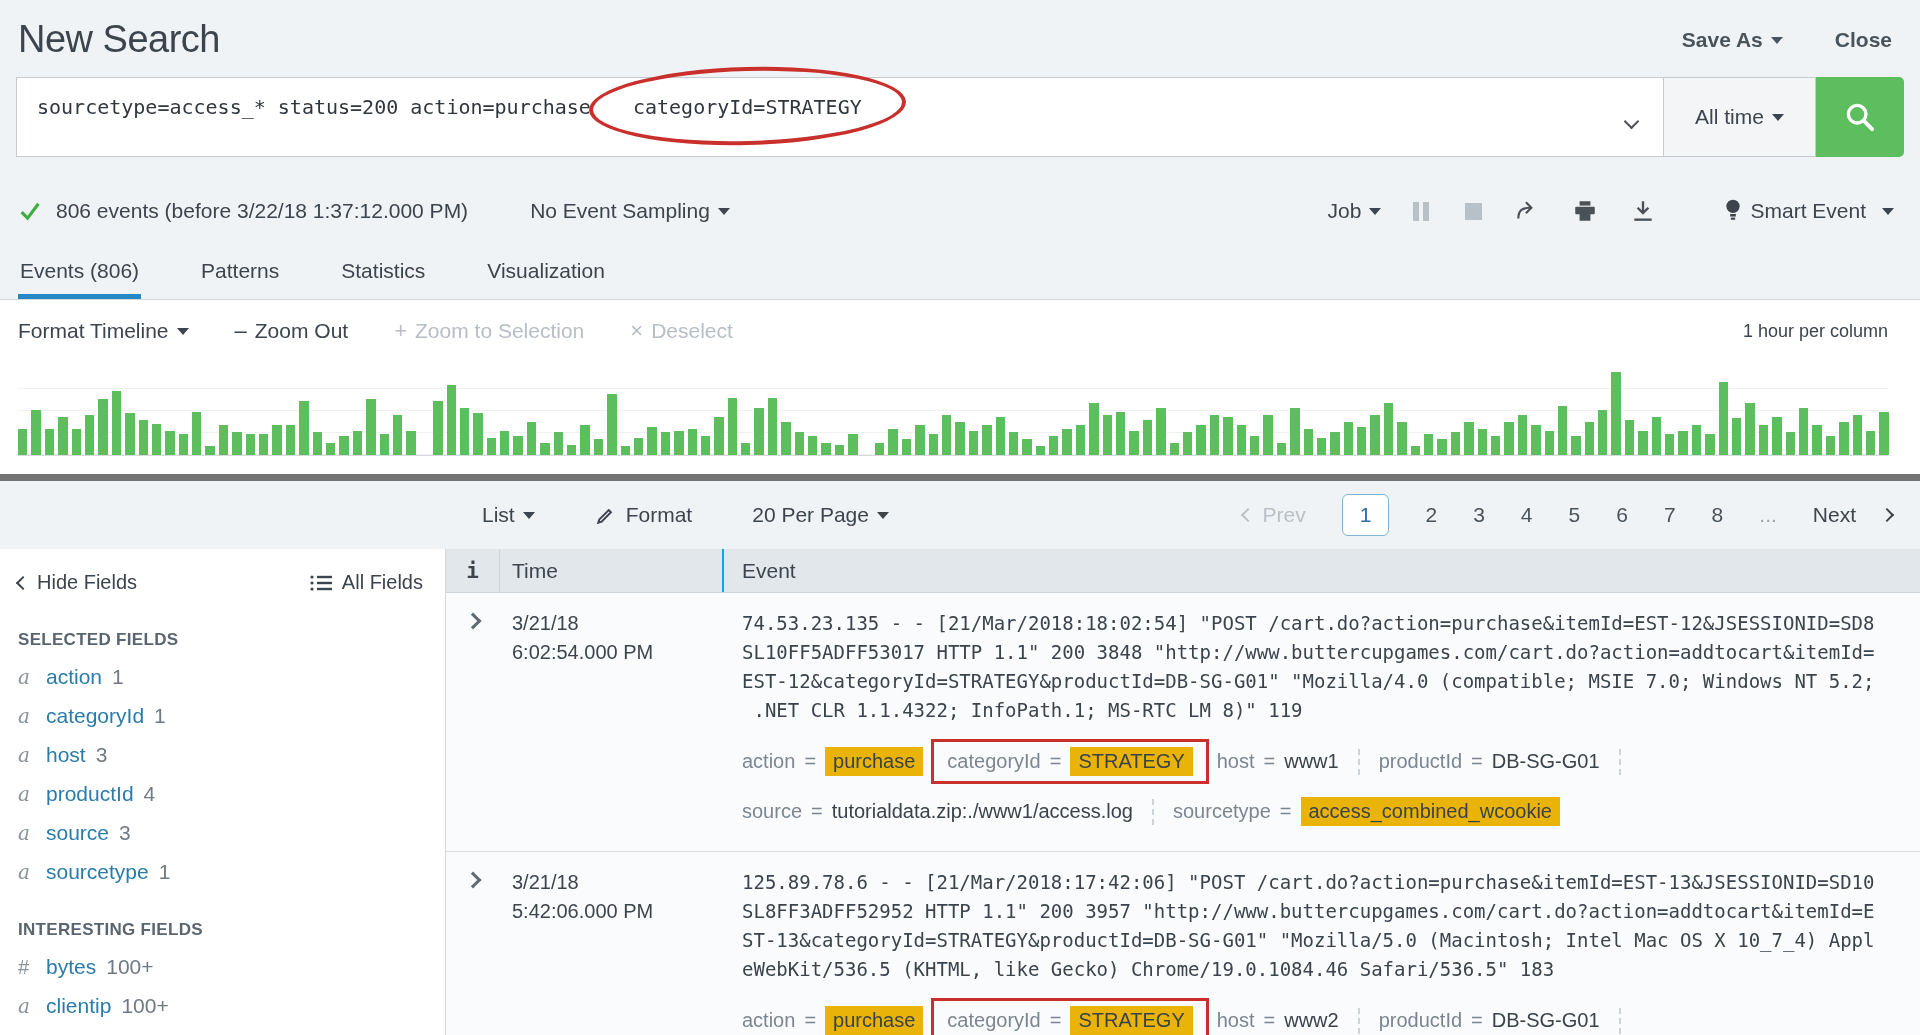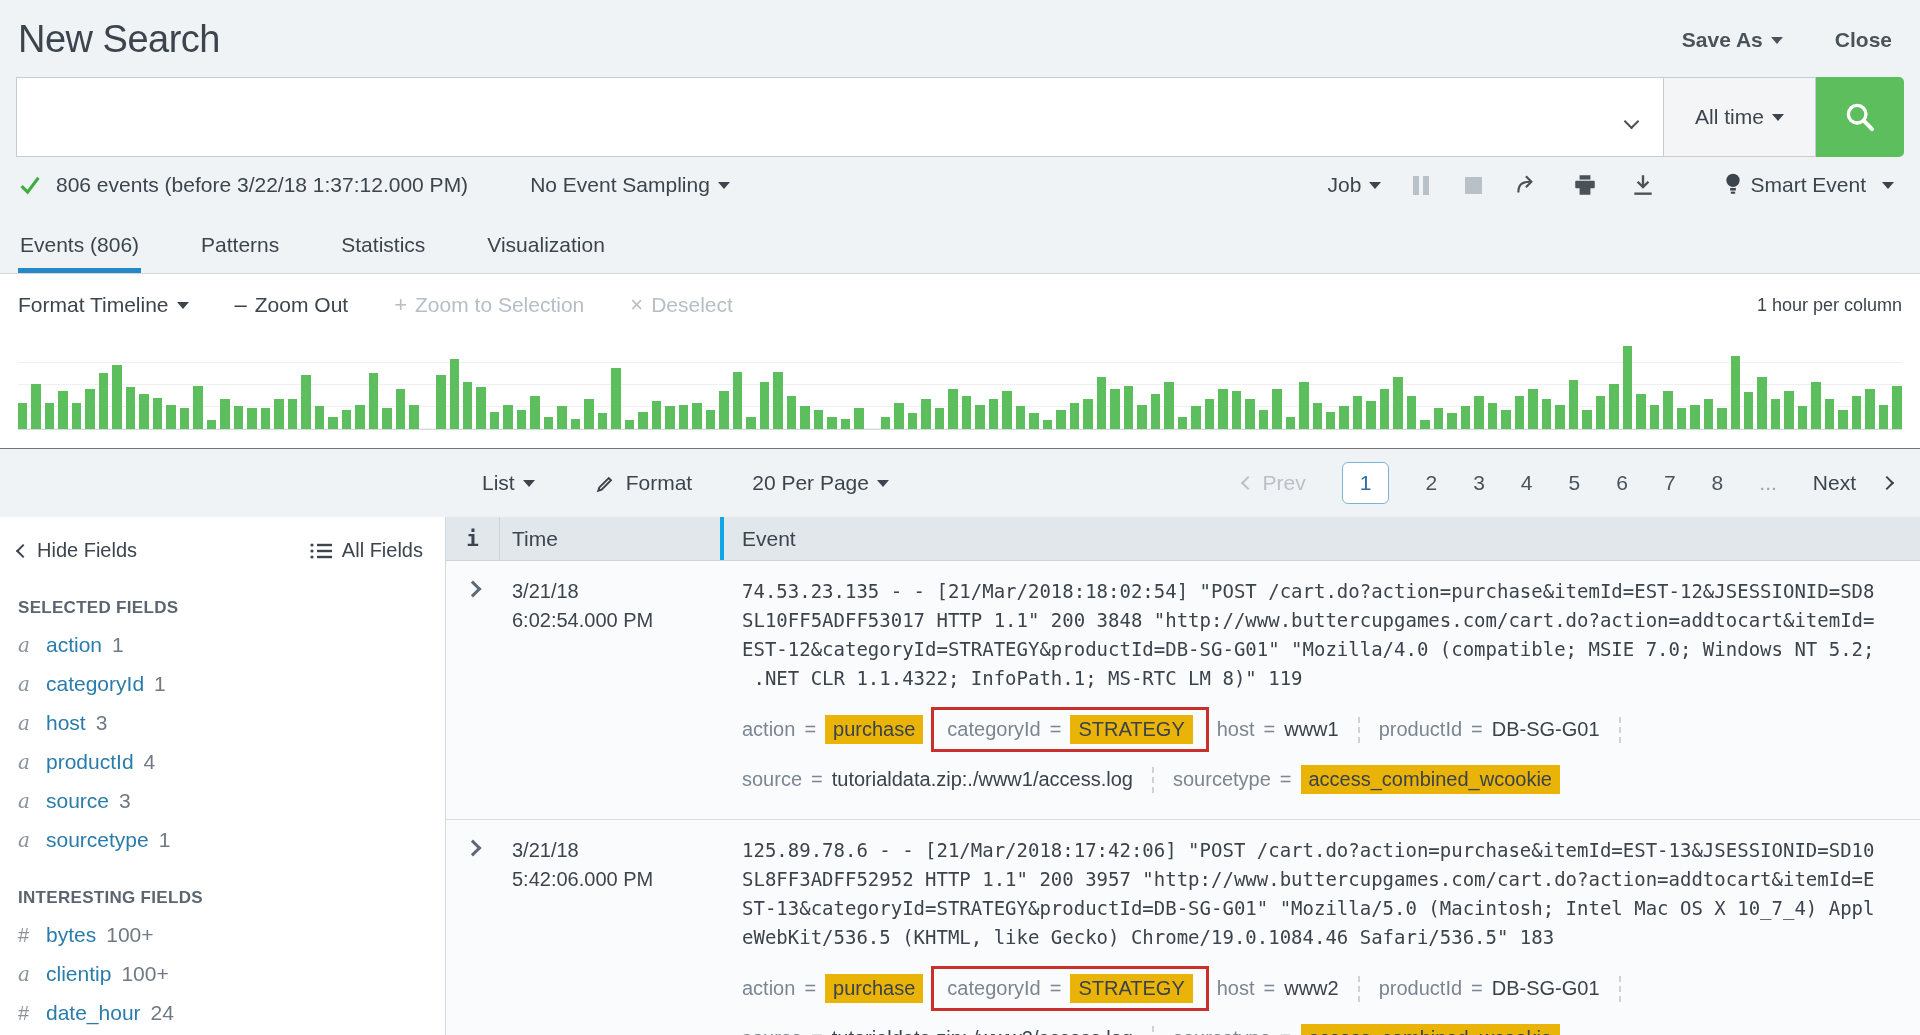--- a/index.html
+++ b/index.html
@@ -18,36 +18,36 @@
   .search-input { flex:1; background:#fff; border:1px solid #c6cbd1; display:flex; align-items:flex-start; padding:15px 20px; font-family:"DejaVu Sans Mono", monospace; font-size:20px; color:#2f363d; position:relative; overflow:visible; }
   .query { white-space:pre; line-height:28px; }
   .annot-wrap { position:relative; display:inline-block; margin-left:30px; }
   .red-ellipse { position:absolute; left:-44px; top:-26px; width:calc(100% + 88px); height:78px; border:4px solid #c9302c; border-radius:50%; transform:rotate(-1.5deg); pointer-events:none; }
   .input-caret { position:absolute; right:26px; top:30px; }
   .chev-down { display:inline-block; width:11px; height:11px; border-right:2.5px solid #4a5157; border-bottom:2.5px solid #4a5157; transform:rotate(45deg); }
   .time-range { width:152px; background:#f3f5f7; border:1px solid #c6cbd1; border-left:none; display:flex; align-items:center; justify-content:center; font-size:21px; color:#3c444d; cursor:pointer; }
   .search-btn { width:88px; background:#5cbe5c; border:none; border-radius:0 5px 5px 0; display:flex; align-items:center; justify-content:center; cursor:pointer; }
 
   
-  .info-row { display:flex; justify-content:space-between; align-items:center; padding:0 26px 0 18px; height:56px; font-size:21px; }
+  .info-row { display:flex; justify-content:space-between; align-items:center; padding:0 26px 0 18px; height:56px; font-size:21px;margin-top:26px; }
   .info-left { display:flex; align-items:center; gap:14px; }
   .sampling { margin-left:48px; display:flex; align-items:center; cursor:pointer; }
   .info-right { display:flex; align-items:center; gap:32px; color:#3c444d; }
   .icon-btn { display:flex; align-items:center; cursor:pointer; }
   .pause-icon span { display:inline-block; width:6px; height:19px; background:#b9c1c8; margin-right:4px; }
   .stop-icon span { display:inline-block; width:17px; height:17px; background:#b9c1c8; }
   .smart-mode { display:flex; align-items:center; gap:8px; margin-left:36px; cursor:pointer; }
 
   
   .tabs-row { display:flex; gap:58px; padding:0 18px; margin-top:8px; border-bottom:1px solid #d3d9de; font-size:21px; }
   .tab { padding:12px 2px 16px; cursor:pointer; color:#3c444d; }
   .tab.active { box-shadow: inset 0 -5px 0 #2489c5; }
 
   
-  .timeline-panel { background:#fff; border-bottom:1px solid #737373; padding:18px 18px 18px 18px; }
+  .timeline-panel { background:#fff; border-bottom:7px solid #737373; padding:18px 32px 18px 18px; }
   .tl-controls { display:flex; align-items:center; gap:46px; font-size:21px; }
   .tl-item { display:flex; align-items:center; cursor:pointer; }
   .dim { color:#b6bec6; }
   .scale-note { margin-left:auto; font-size:18px; color:#3c444d; }
   .glyph { margin-right:8px; font-size:22px; }
   .histogram { margin-top:24px; height:88px; display:flex; align-items:flex-end; gap:4px; border-bottom:1px solid #d6dade;
     background-image: repeating-linear-gradient(to top, #eef0f2 0px, #eef0f2 1px, transparent 1px, transparent 22px); }
   .bar { flex:1; background:#5cbe5c; }
 
   
@@ -70,21 +70,21 @@
   .field-group-title { font-size:17px; font-weight:bold; color:#5a6570; letter-spacing:0.3px; margin-top:36px; }
   .field-item { display:flex; align-items:baseline; margin-top:15px; font-size:21px; cursor:pointer; }
   .ftype { width:28px; color:#8b939b; font-size:20px; }
   .ftype.alpha { font-family:"DejaVu Serif", serif; font-style:italic; }
   .fname { color:#2a7cab; }
   .fcount { color:#6f7a84; margin-left:10px; }
 
   .events { flex:1; display:flex; flex-direction:column; }
   .events-header { display:flex; background:#e2e7ec; height:44px; align-items:center; font-size:21px; border-bottom:1px solid #ccd3d9; flex-shrink:0; }
   .hcol-i { width:54px; text-align:center; font-family:"DejaVu Sans Mono", monospace; font-weight:bold; border-right:1px solid #cdd4da; align-self:stretch; display:flex; align-items:center; justify-content:center; }
-  .hcol-time { width:224px; padding-left:12px; border-right:4px solid #0ea5e9; align-self:stretch; display:flex; align-items:center; }
+  .hcol-time { width:224px; padding-left:12px; border-right:2px solid #0ea5e9; align-self:stretch; display:flex; align-items:center; }
   .hcol-event { flex:1; padding-left:18px; }
 
   .event-row { display:flex; border-bottom:1px solid #d8dde2; background:#fafbfc; padding:16px 0 12px; }
   .ecol-i { width:54px; display:flex; justify-content:center; padding-top:6px; }
   .expander { display:inline-block; width:12px; height:12px; border-top:3px solid #5f6a75; border-right:3px solid #5f6a75; transform:rotate(45deg); cursor:pointer; }
   .ecol-time { width:224px; padding-left:12px; font-size:20px; line-height:29px; color:#3c444d; }
   .ecol-event { flex:1; padding-left:18px; }
   .raw { font-family:"DejaVu Sans Mono", monospace; font-size:19px; line-height:29px; color:#3b434c; white-space:pre; }
   .tags { margin-top:14px; font-size:20px; }
   .tag-row { display:flex; align-items:center; margin-bottom:13px; }
@@ -111,20 +111,21 @@
           <i class="caret"></i>
         </span>
       <span class="menu-link">
           <span>Close</span>
         </span>
     </div>
   </div>
 
   <div class="search-row">
     <div class="search-input">
+      <span class="query"><span>sourcetype=access_* status=200 action=purchase </span><span class="annot-wrap"><span class="red-ellipse"></span><span>categoryId=STRATEGY</span></span></span>
       <span class="input-caret"><i class="chev-down"></i></span>
     </div>
     <div class="time-range">
         <span>All time</span>
         <i class="caret"></i>
       </div>
     <button class="search-btn">
       <svg width="34" height="34" viewBox="0 0 24 24">
           <circle cx="10" cy="10" r="6.2" fill="none" stroke="#ffffff" stroke-width="2.4"></circle>
           <line x1="14.8" y1="14.8" x2="20.5" y2="20.5" stroke="#ffffff" stroke-width="2.8" stroke-linecap="round"></line>

